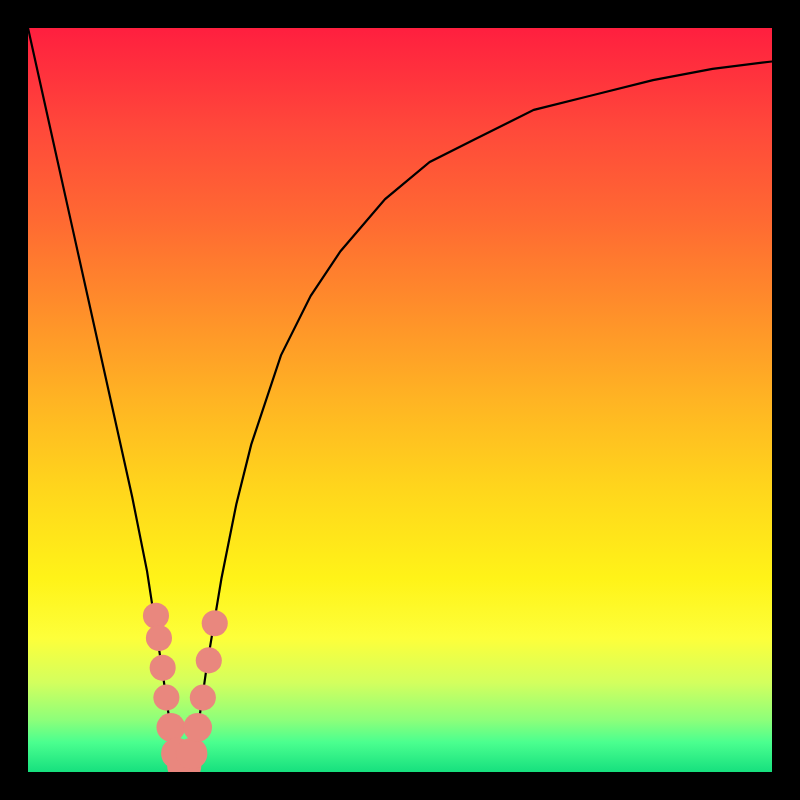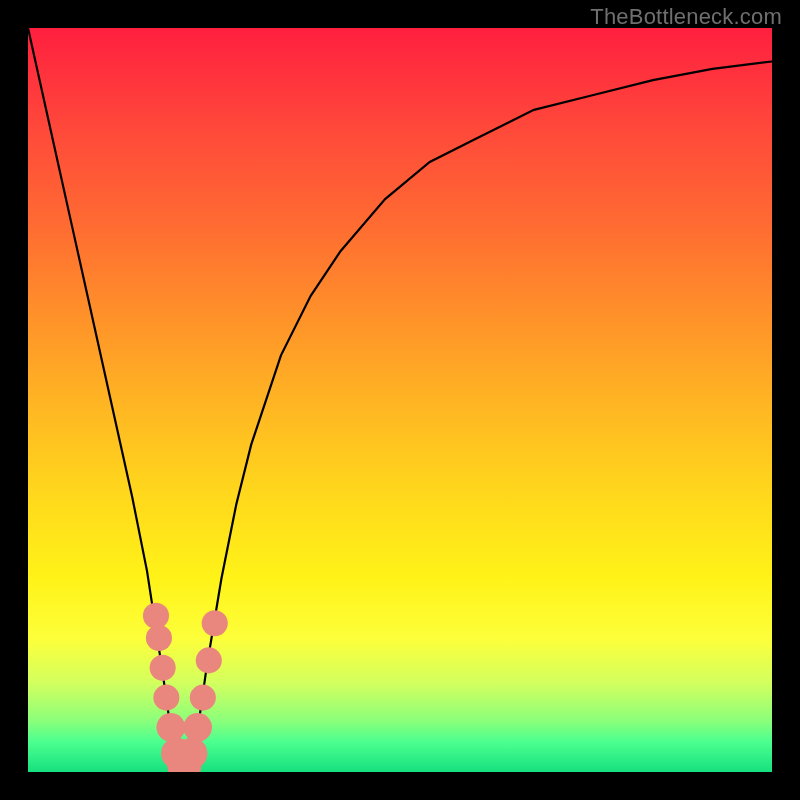--- a/index.html
+++ b/index.html
@@ -80,14 +80,13 @@
           <circle cx="148.80" cy="725.40" r="15.71" fill="#e9877e"></circle>
           <circle cx="156.24" cy="738.05" r="17.05" fill="#e9877e"></circle>
           <circle cx="163.68" cy="725.40" r="15.71" fill="#e9877e"></circle>
           <circle cx="169.63" cy="699.36" r="14.37" fill="#e9877e"></circle>
           <circle cx="174.84" cy="669.60" r="13.04" fill="#e9877e"></circle>
           <circle cx="180.79" cy="632.40" r="13.04" fill="#e9877e"></circle>
           <circle cx="186.74" cy="595.20" r="13.04" fill="#e9877e"></circle>
         </g>
     </svg>
   </div>
-  <div class="watermark">TheBottleneck.com</div>
 </div>
 
 </body></html>

